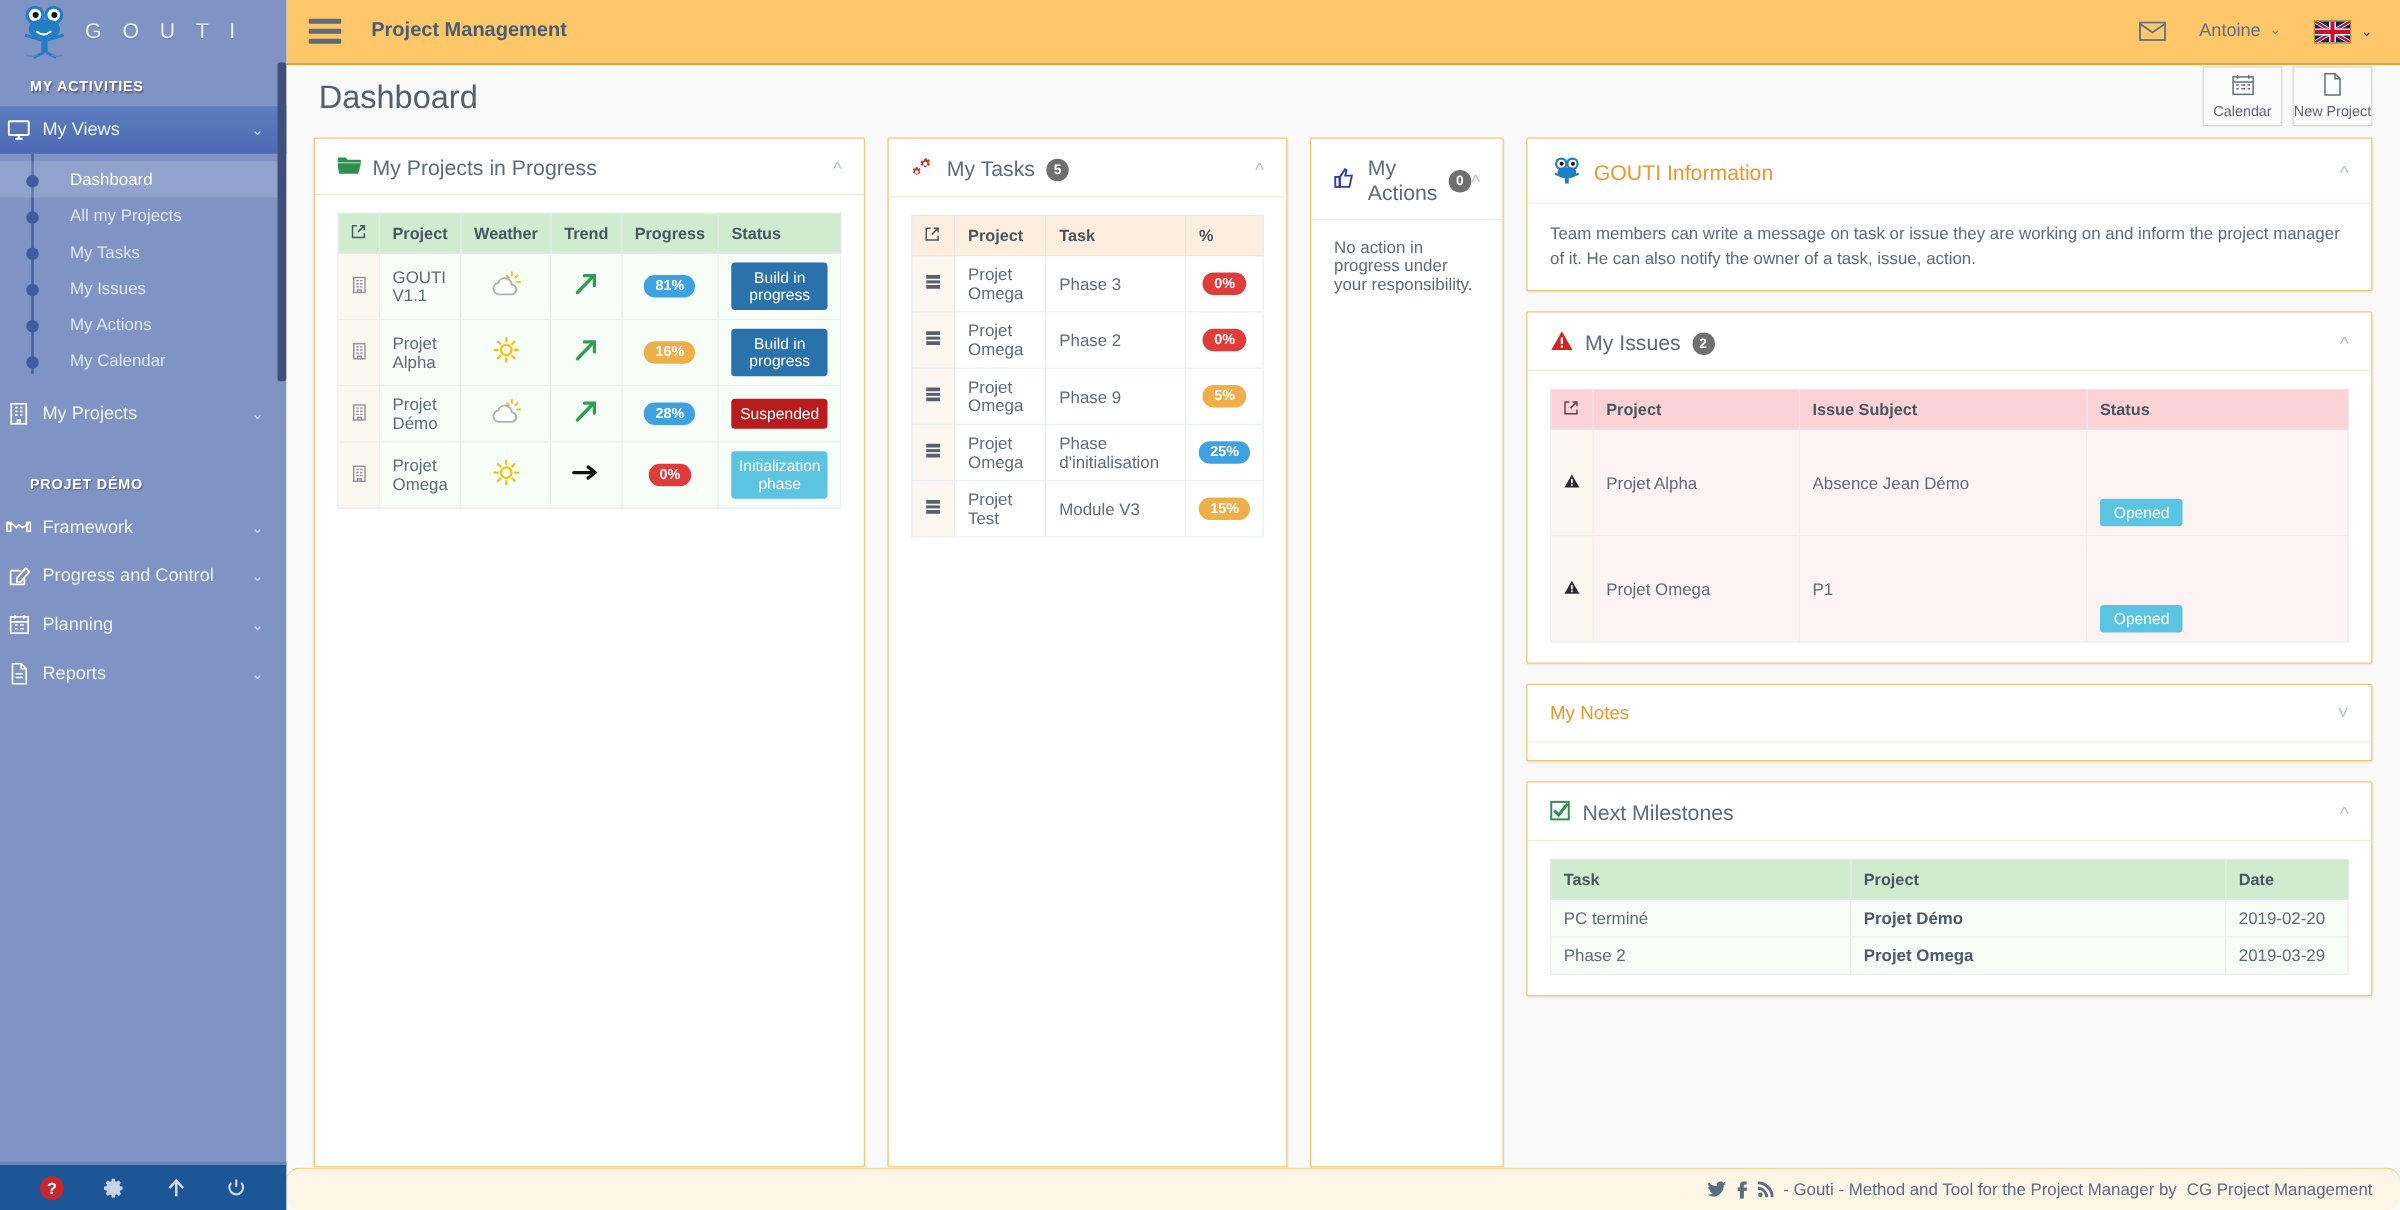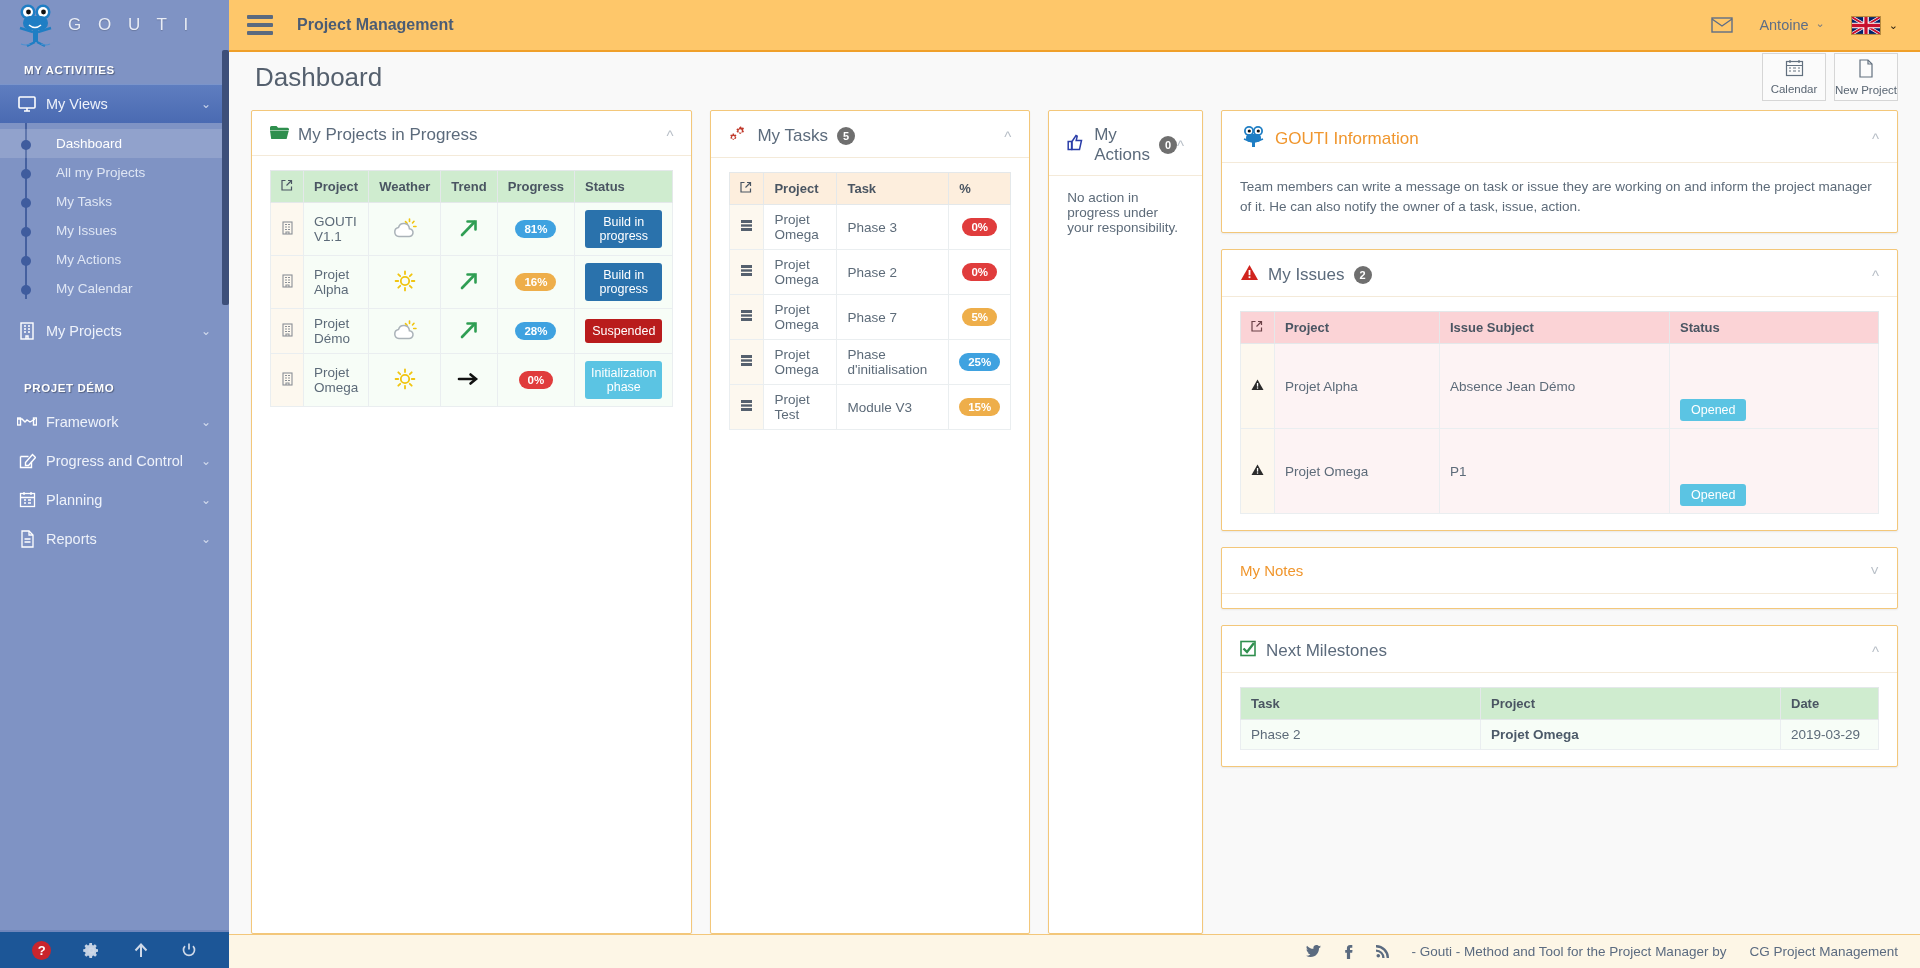--- a/index.html
+++ b/index.html
@@ -26,21 +26,21 @@
   .brand-name {
     color: #e9edf6; font-size: 17px; letter-spacing: 6px; font-weight: 400;
     text-shadow: 0 1px 1px rgba(0,0,0,.18);
   }
   .side-section-title {
     color: #ffffff; font-size: 11.5px; font-weight: bold; letter-spacing: .6px;
     padding: 14px 0 8px 24px; text-shadow: 1px 1px 1px rgba(0,0,0,.35);
   }
   .nav-group { position: relative; }
   .nav-top {
-    display: flex; align-items: center; height: 39px; padding-left: 14px;
+    display: flex; align-items: center; height: 39px; padding-left: 2px;
     color: #eef2fa; font-size: 14.5px; cursor: pointer; position: relative;
   }
   .nav-top.active {
     background: linear-gradient(to bottom,#5f7ec0 0%, #4a6ab2 100%);
     box-shadow: inset 0 1px 0 rgba(255,255,255,.18);
   }
   .nav-top .nav-ico { width: 26px; display:inline-flex; justify-content:center; align-items:center; margin-right: 6px; }
   .nav-top .caret { margin-left: auto; margin-right: 18px; opacity: .75; font-size: 12px;}
   .sub-list { position: relative; padding: 6px 0 8px 0; }
   .sub-list::before {
@@ -166,21 +166,21 @@
     margin-top: 48px;
   }
   .center { text-align: center; }
   .info-strong { font-weight: bold; color: #4c5a69; font-size: 13.5px; margin-bottom: 3px;}
   .info-text { color: #5d6b79; font-size: 13.5px; line-height: 1.45; }
   .empty-text { color: #5d6b79; font-size: 13.5px; }
 
   .footer {
     height: 34px; background: #fdf6e6; border-top: 1px solid #f3c77a;
     display: flex; align-items: center; justify-content: flex-end;
-    padding-right: 22px; gap: 23px; flex: 0 0 34px;
+    padding-right: 22px; gap: 8px; flex: 0 0 34px; border-radius: 11px;
   }
   .footer .f-ico { color: #5b6b80; font-size: 13px; display:flex; cursor:pointer;}
   .footer-text { color: #5b6b80; font-size: 13.5px; }
   .footer-link { color: #5b6b80; font-size: 13.5px; cursor: pointer; }
 
   .wx { font-size: 19px; line-height: 1; }
   .trend { font-size: 19px; line-height: 1; font-weight: bold; }
 </style>
 </head>
 <body>
@@ -624,21 +624,21 @@
                 </tr>
                 <tr>
                   <td class="c-ico">
                     <svg width="13" height="13" viewBox="0 0 13 13" fill="#55606e">
                         <rect x="1" y="1" width="11" height="3"></rect>
                         <rect x="1" y="5.3" width="11" height="2.4"></rect>
                         <rect x="1" y="9" width="11" height="3"></rect>
                       </svg>
                   </td>
                   <td>Projet Omega</td>
-                  <td>Phase 7</td>
+                  <td>Phase 9</td>
                   <td class="center">
                     <span class="pill" style="background:#eeae4a">5%</span>
                   </td>
                 </tr>
                 <tr>
                   <td class="c-ico">
                     <svg width="13" height="13" viewBox="0 0 13 13" fill="#55606e">
                         <rect x="1" y="1" width="11" height="3"></rect>
                         <rect x="1" y="5.3" width="11" height="2.4"></rect>
                         <rect x="1" y="9" width="11" height="3"></rect>
@@ -809,20 +809,25 @@
             <table class="grid g-green">
               <thead>
                 <tr>
                   <th style="width:240px">Task</th>
                   <th style="width:300px">Project</th>
                   <th>Date</th>
                 </tr>
               </thead>
               <tbody>
                 <tr>
+                  <td>PC terminé</td>
+                  <td style="font-weight:bold; color:#4c5a69">Projet Démo</td>
+                  <td>2019-02-20</td>
+                </tr>
+                <tr>
                   <td>Phase 2</td>
                   <td style="font-weight:bold; color:#4c5a69">Projet Omega</td>
                   <td>2019-03-29</td>
                 </tr>
               </tbody>
             </table>
           </div>
         </section>
       </div>
     </div>

